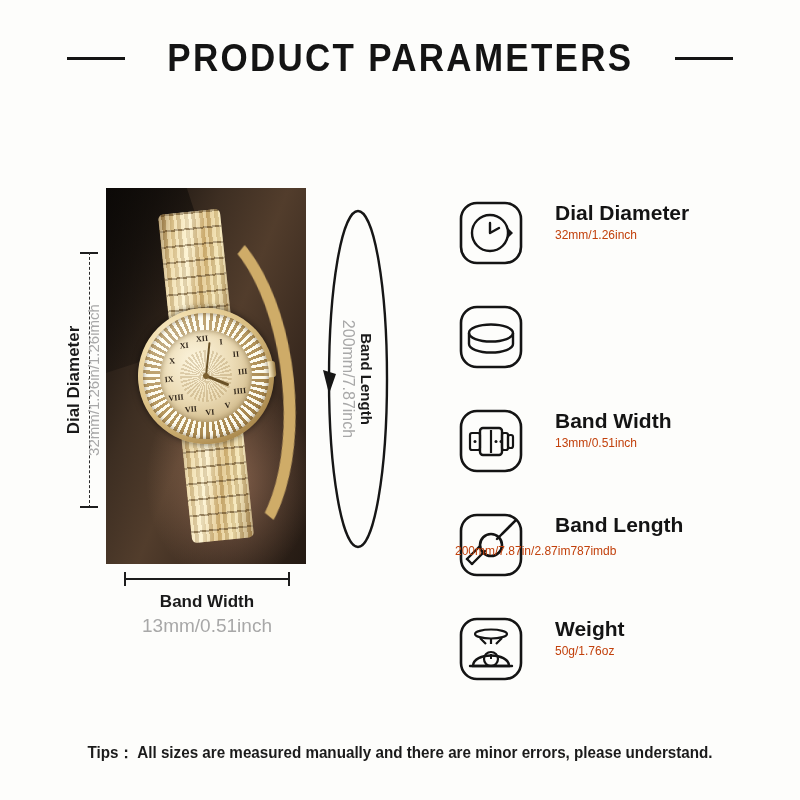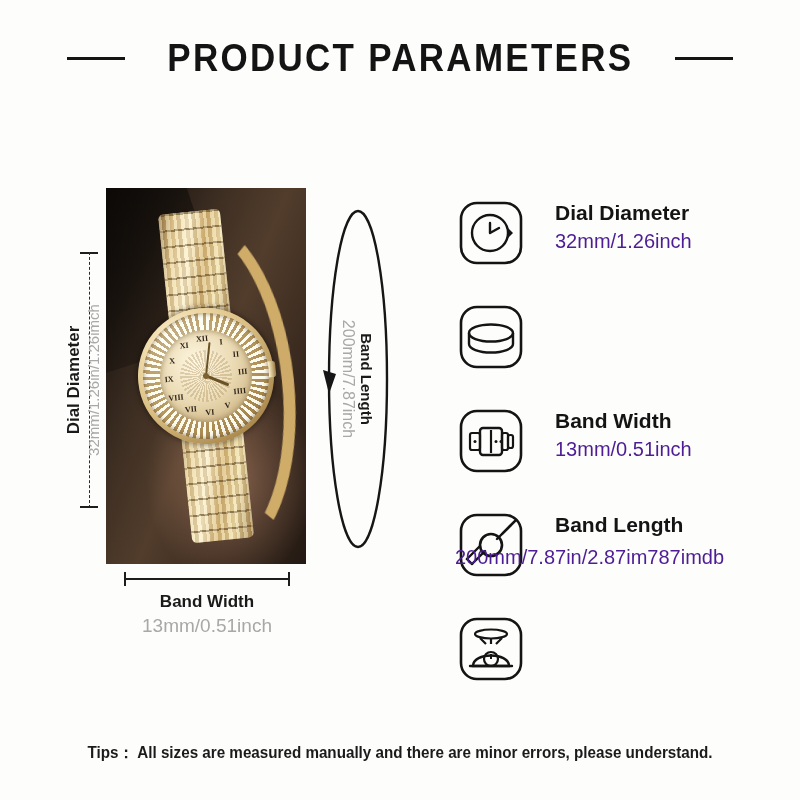--- a/index.html
+++ b/index.html
@@ -383,22 +383,22 @@
     width: 240px;
   }
   .spec-name {
     font-size: 21px;
     font-weight: 700;
     color: #141414;
     line-height: 1.25;
     white-space: nowrap;
   }
   .spec-value {
-    font-size: 20px;
-    color: #4c1d95;
+    font-size: 12px;
+    color: #c2410c;
     line-height: 1.3;
     margin-top: 2px;
     white-space: nowrap;
   }
   
   .spec-value.overflow {
     position: absolute;
     left: -100px;
     width: 440px;
     margin-top: 0;
@@ -569,16 +569,20 @@
         <rect x="3" y="3" width="60" height="60" rx="16" ry="16" fill="none" stroke="#141414" stroke-width="2.6"></rect>
         <ellipse cx="33" cy="18" rx="16" ry="4.5" fill="none" stroke="#141414" stroke-width="2.2"></ellipse>
         <path d="M22 22 L28 28 M44 22 L38 28" stroke="#141414" stroke-width="2.2"></path>
         <path d="M33 22 L33 28" stroke="#141414" stroke-width="2.2"></path>
         <path d="M15 50 C15 36 51 36 51 50 Z" fill="none" stroke="#141414" stroke-width="2.4"></path>
         <path d="M12 50 L54 50" stroke="#141414" stroke-width="2.4" stroke-linecap="round"></path>
         <circle cx="33" cy="43" r="7" fill="none" stroke="#141414" stroke-width="2.2"></circle>
         <path d="M33 43 L33 38" stroke="#141414" stroke-width="2"></path>
       </svg>
     </div>
+    <div class="spec-text">
+      <div class="spec-name">Weight</div>
+      <div class="spec-value">50g/1.76oz</div>
+    </div>
   </div>
 </div>
 
 <div class="footer">Tips： All sizes are measured manually and there are minor errors, please understand.</div>
 
 </body></html>

